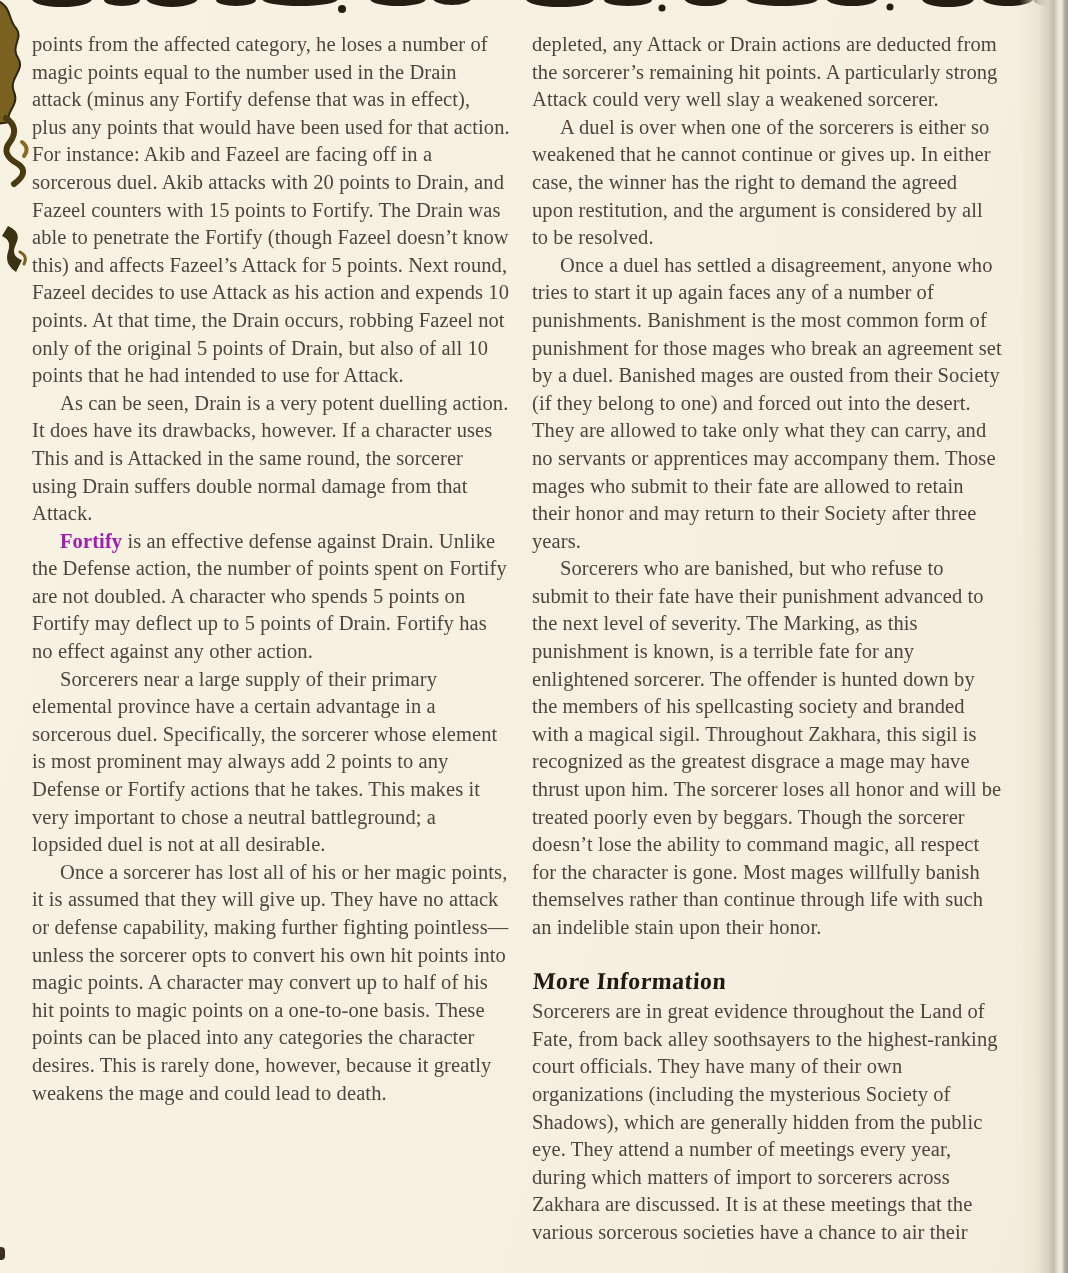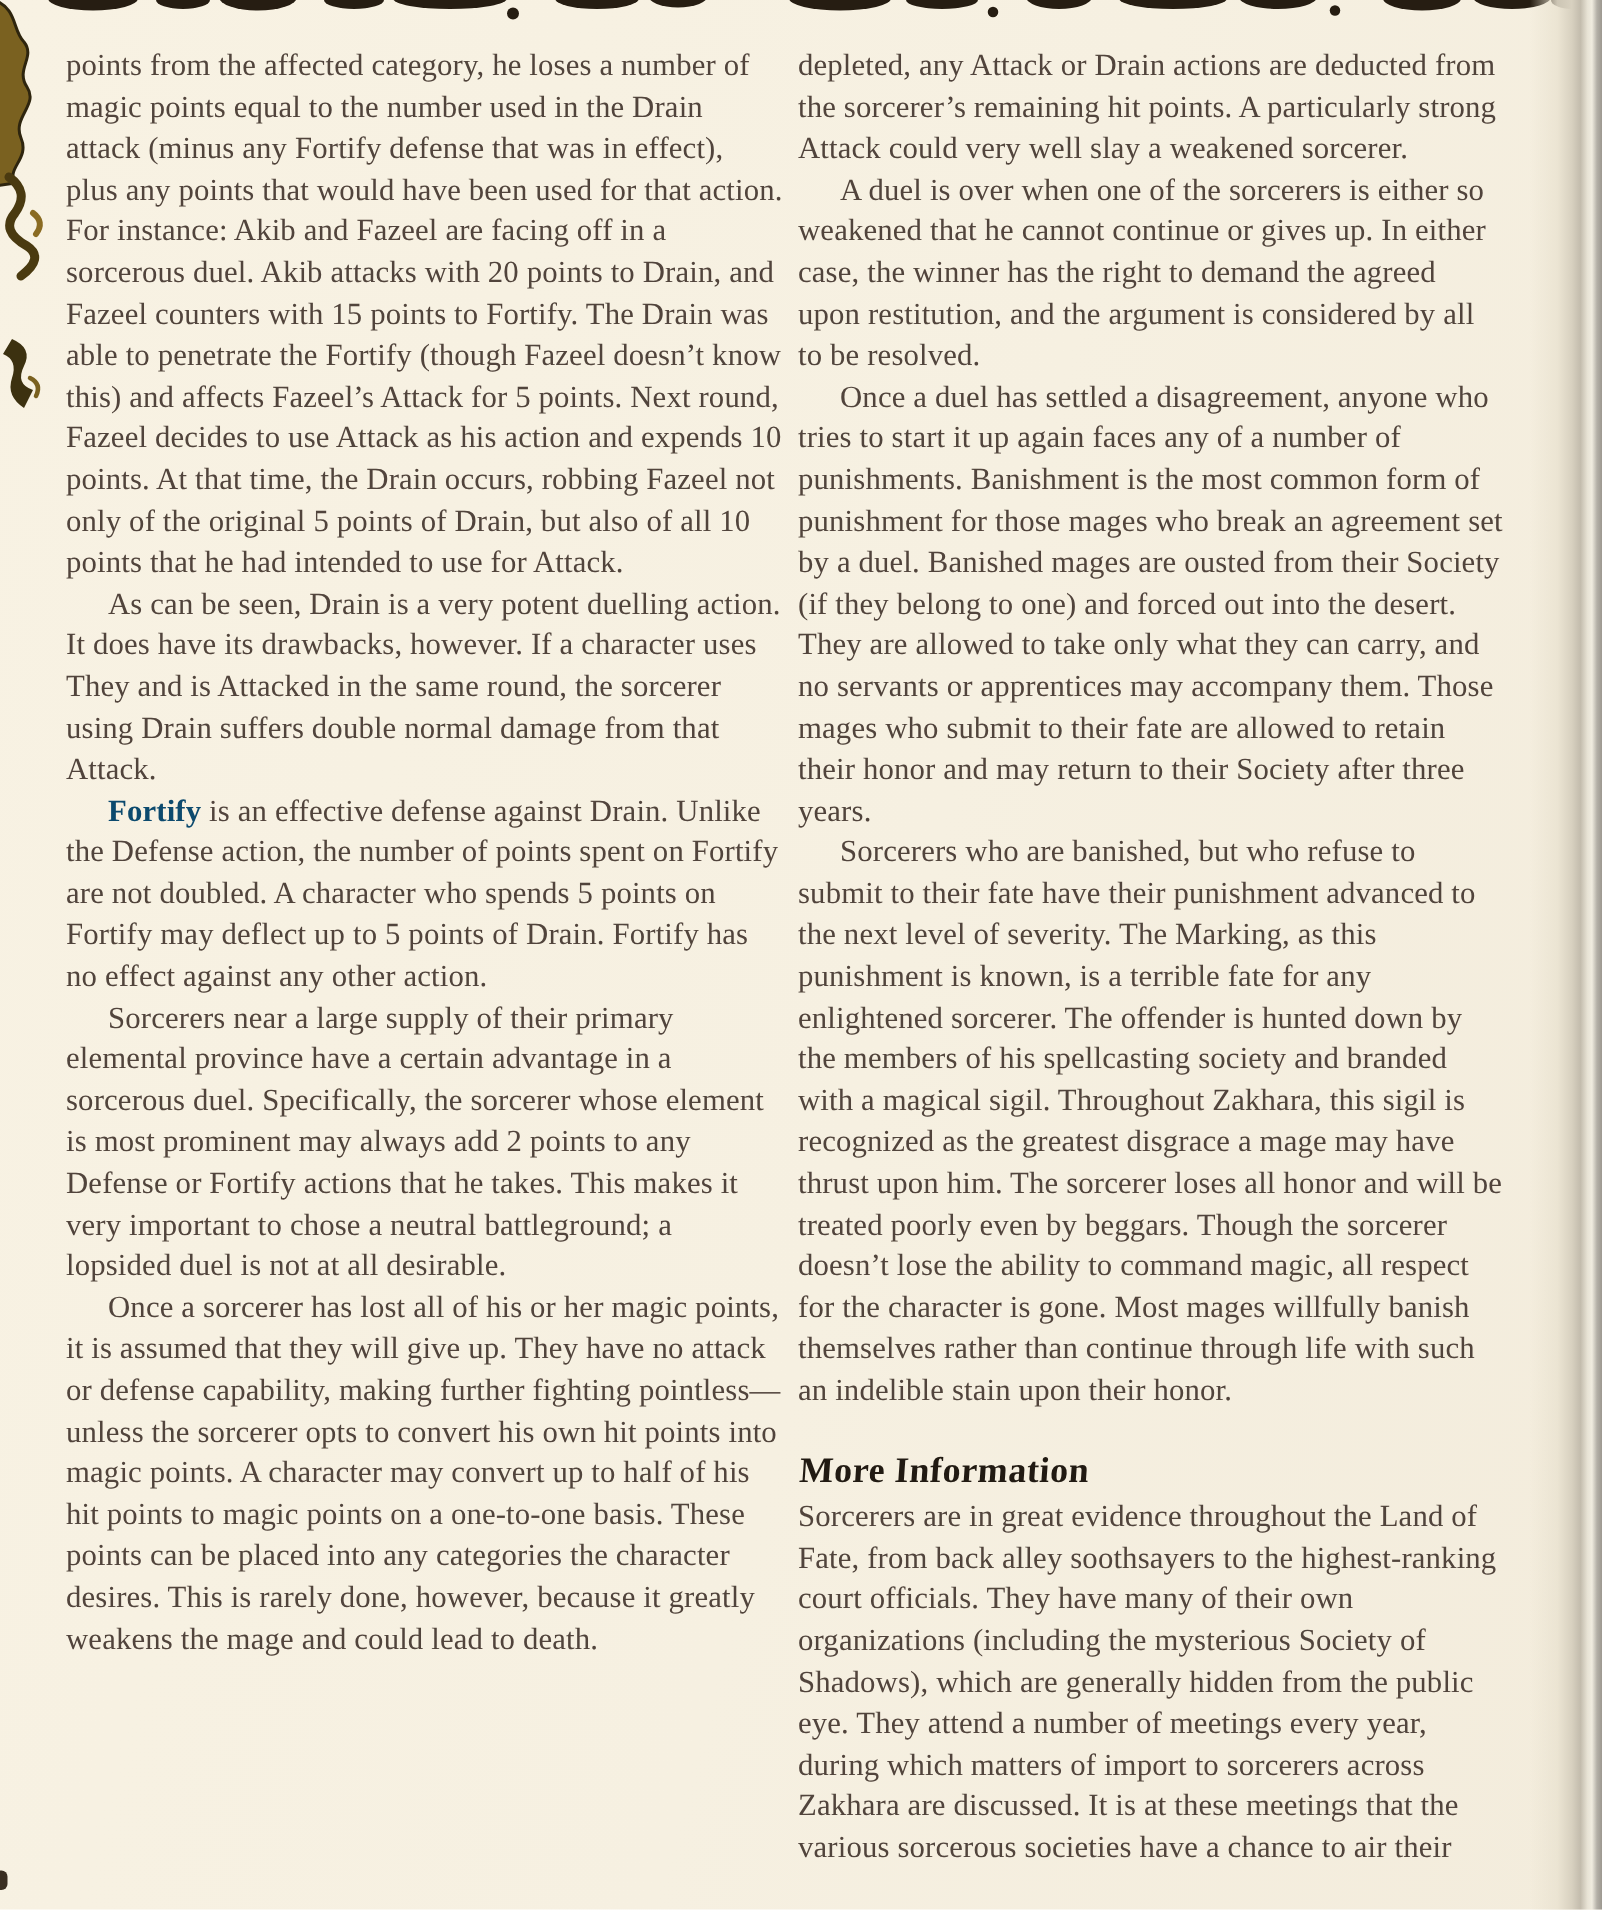--- a/index.html
+++ b/index.html
@@ -14,26 +14,26 @@
 
   .col {
     position: absolute;
     top: 31px;
     color: #51443c;
     font-size: 20.5px;
     line-height: 27.6px;
     text-align: left;
     letter-spacing: 0.1px;
   }
-  .col-left  { left: 44px;  width: 478px; }
+  .col-left  { left: 32px;  width: 478px; }
   .col-right { left: 532px; width: 470px; }
 
   .para { margin: 0; }
   .indent { text-indent: 28px; }
-  .para b { font-weight: 700; color: #0c4a6e; text-align: right; }
+  .para b { font-weight: 700; color: #a21caf; text-align: right; }
 
   .section-heading {
     margin: 26px 0 3px 0;
     font-size: 24px;
     font-weight: 700;
     color: #211a12;
     letter-spacing: 0.4px;
     transform: skewX(-4deg);
     transform-origin: left bottom;
   }
@@ -99,21 +99,21 @@
   <svg class="left-ornament" viewBox="0 0 36 290" xmlns="http://www.w3.org/2000/svg">
     <path d="M-4,0 C12,6 8,20 16,28 C24,38 10,46 18,58 C26,70 8,78 14,92 C20,106 4,112 10,122 L-4,124 Z" fill="#7a6120" stroke="#2e250e" stroke-width="2"></path>
     <path d="M6,118 q14,10 4,24 q-10,12 8,22 q12,8 -4,20" fill="none" stroke="#4a3a10" stroke-width="6" stroke-linecap="round"></path>
     <path d="M22,142 q8,6 2,14" fill="none" stroke="#8a6b22" stroke-width="4" stroke-linecap="round"></path>
     <path d="M8,226 q14,6 8,18 q-6,12 6,16 l-6,12 q-12,-8 -8,-20 q4,-12 -6,-16 z" fill="#3c3110"></path>
     <path d="M20,252 q8,4 4,12" fill="none" stroke="#7a6120" stroke-width="3" stroke-linecap="round"></path>
   </svg>
 
   <div class="col col-left">
     <p class="para">points from the affected category, he loses a number of magic points equal to the number used in the Drain attack (minus any Fortify defense that was in effect), plus any points that would have been used for that action. For instance: Akib and Fazeel are facing off in a sorcerous duel. Akib attacks with 20 points to Drain, and Fazeel counters with 15 points to Fortify. The Drain was able to penetrate the Fortify (though Fazeel doesn’t know this) and affects Fazeel’s Attack for 5 points. Next round, Fazeel decides to use Attack as his action and expends 10 points. At that time, the Drain occurs, robbing Fazeel not only of the original 5 points of Drain, but also of all 10 points that he had intended to use for Attack.</p>
-    <p class="para indent">As can be seen, Drain is a very potent duelling action. It does have its drawbacks, however. If a character uses They and is Attacked in the same round, the sorcerer using Drain suffers double normal damage from that Attack.</p>
+    <p class="para indent">As can be seen, Drain is a very potent duelling action. It does have its drawbacks, however. If a character uses This and is Attacked in the same round, the sorcerer using Drain suffers double normal damage from that Attack.</p>
     <p class="para indent"><b>Fortify</b><span> is an effective defense against Drain. Unlike the Defense action, the number of points spent on Fortify are not doubled. A character who spends 5 points on Fortify may deflect up to 5 points of Drain. Fortify has no effect against any other action.</span></p>
     <p class="para indent">Sorcerers near a large supply of their primary elemental province have a certain advantage in a sorcerous duel. Specifically, the sorcerer whose element is most prominent may always add 2 points to any Defense or Fortify actions that he takes. This makes it very important to chose a neutral battleground; a lopsided duel is not at all desirable.</p>
     <p class="para indent">Once a sorcerer has lost all of his or her magic points, it is assumed that they will give up. They have no attack or defense capability, making further fighting pointless—unless the sorcerer opts to convert his own hit points into magic points. A character may convert up to half of his hit points to magic points on a one-to-one basis. These points can be placed into any categories the character desires. This is rarely done, however, because it greatly weakens the mage and could lead to death.</p>
   </div>
 
   <div class="col col-right">
     <p class="para">depleted, any Attack or Drain actions are deducted from the sorcerer’s remaining hit points. A particularly strong Attack could very well slay a weakened sorcerer.</p>
     <p class="para indent">A duel is over when one of the sorcerers is either so weakened that he cannot continue or gives up. In either case, the winner has the right to demand the agreed upon restitution, and the argument is considered by all to be resolved.</p>
     <p class="para indent">Once a duel has settled a disagreement, anyone who tries to start it up again faces any of a number of punishments. Banishment is the most common form of punishment for those mages who break an agreement set by a duel. Banished mages are ousted from their Society (if they belong to one) and forced out into the desert. They are allowed to take only what they can carry, and no servants or apprentices may accompany them. Those mages who submit to their fate are allowed to retain their honor and may return to their Society after three years.</p>
     <p class="para indent">Sorcerers who are banished, but who refuse to submit to their fate have their punishment advanced to the next level of severity. The Marking, as this punishment is known, is a terrible fate for any enlightened sorcerer. The offender is hunted down by the members of his spellcasting society and branded with a magical sigil. Throughout Zakhara, this sigil is recognized as the greatest disgrace a mage may have thrust upon him. The sorcerer loses all honor and will be treated poorly even by beggars. Though the sorcerer doesn’t lose the ability to command magic, all respect for the character is gone. Most mages willfully banish themselves rather than continue through life with such an indelible stain upon their honor.</p>

